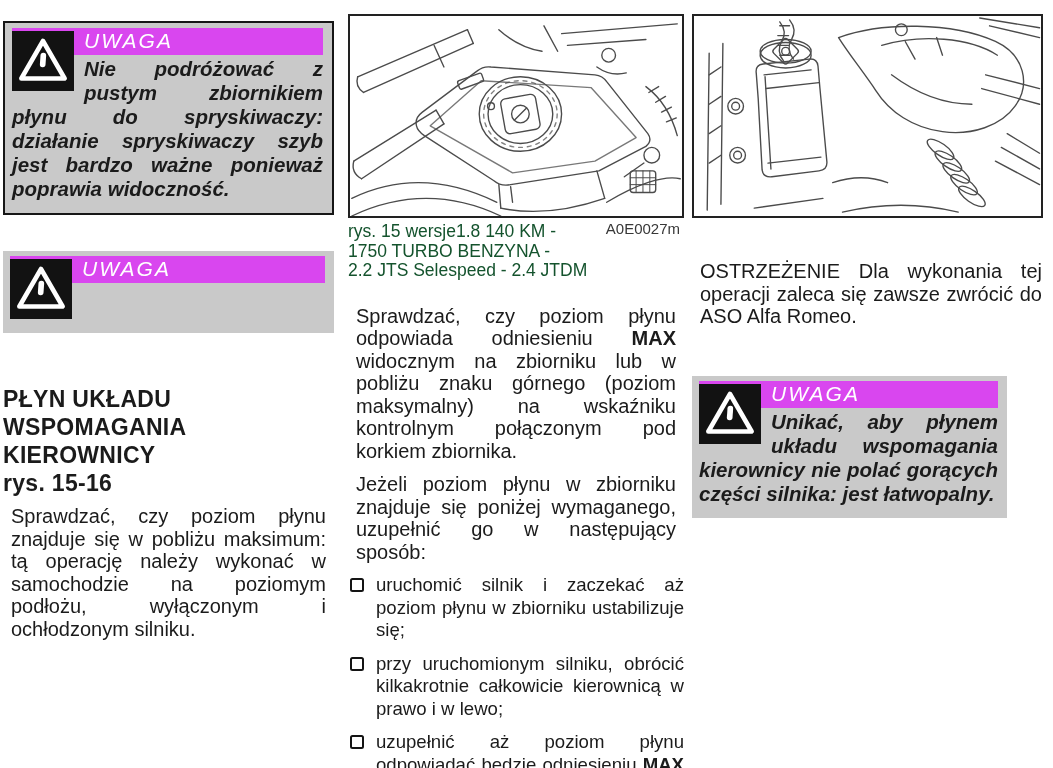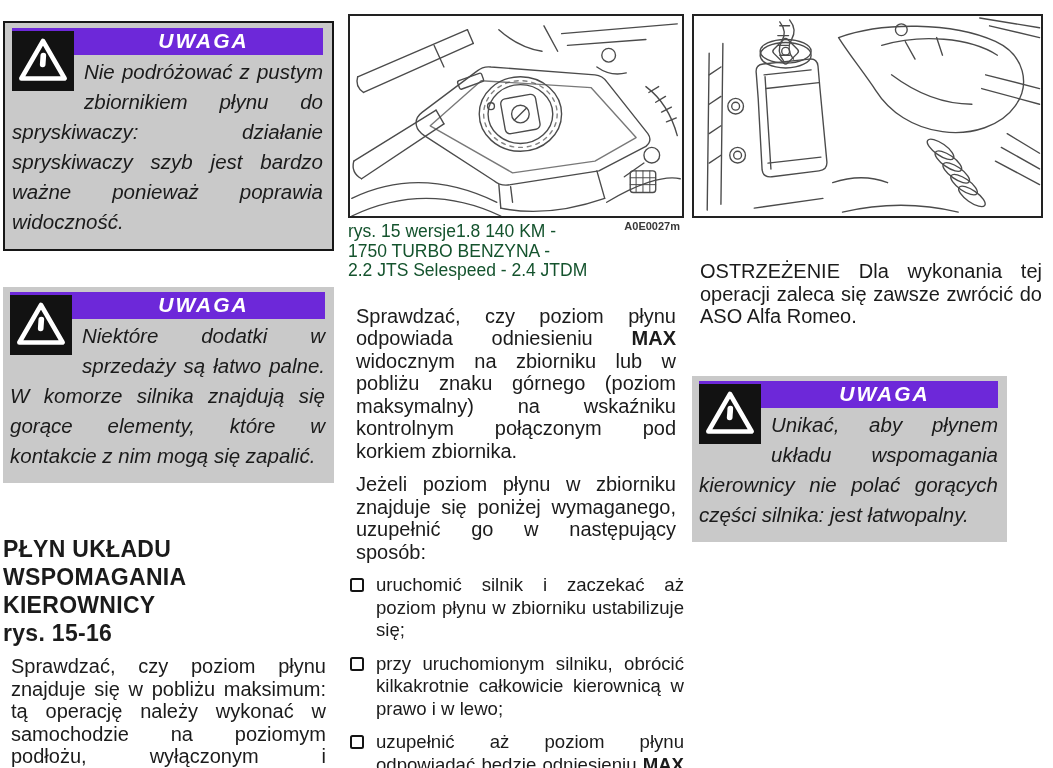--- a/index.html
+++ b/index.html
@@ -19,27 +19,27 @@
 
   
   .warnbox { background:#c9c9c9; padding:5px 9px 12px 7px; overflow:hidden; }
   .warnbox.bordered { border:2px solid #161616; }
   .wicon {
     float:left; width:62px; height:60px; background:#121212;
     margin:3px 10px 2px 0; display:flex; align-items:center; justify-content:center;
   }
   .wicon svg { width:54px; height:50px; }
   .wbar {
-    height:27px; background:#6d28d9; color:#fff;
-    font-style:italic; font-weight:bold; font-size:21px; line-height:26px;
-    text-align:center; letter-spacing:2px; margin-bottom:1px;
+    height:27px; background:#d946ef; color:#fff;
+    font-style:italic; font-weight:normal; font-size:21px; line-height:26px;
+    text-align:left; letter-spacing:2px; margin-bottom:1px;
   }
   .wtext {
-    margin:2px 0 0; font-weight:normal; font-style:italic;
-    font-size:20.5px; line-height:30px; text-align:justify;
+    margin:2px 0 0; font-weight:bold; font-style:italic;
+    font-size:20.5px; line-height:24px; text-align:justify;
   }
   #wb2 { margin-top:36px; }
 
   
   .heading {
     margin:52px 0 8px; font-size:23px; line-height:28px;
     font-weight:bold; letter-spacing:.3px; white-space:pre-line;
   }
   .body { font-size:20px; line-height:22.5px; margin:8px; }
   .jtext { text-align:justify; }
@@ -47,21 +47,21 @@
   
   .fig {
     margin:0; border:2px solid #222; background:#fff;
     height:204px; overflow:hidden;
   }
   .col2 .fig { width:336px; }
   .col3 .fig { width:351px; }
   .fig svg { display:block; width:100%; height:100%; }
   .caption-row { position:relative; margin-top:4px; }
   .caption { font-size:17.5px; line-height:19.5px; color:#14532d; white-space:pre-line; }
-  .figcode { position:absolute; right:4px; top:-2px; font-size:11px; font-weight:bold; color:#383838; }
+  .figcode { position:absolute; right:4px; top:-2px; font-size:15px; font-weight:normal; color:#383838; }
   .col3 .figcode { right:10px; }
 
   
   .col2 .para1 { margin-top:24px; }
   .col2 .para2 { margin-top:11px; }
   .bullets { list-style:none; margin:0; padding:0; }
   .bullets li { display:flex; margin-top:11px; }
   .bgl {
     flex:0 0 auto; width:14px; height:14px;
     border:2.6px solid #141414; border-radius:2.5px;
@@ -96,21 +96,20 @@
     </section>
 
     <section class="warnbox" id="wb2">
       <div class="wicon">
         <svg viewBox="0 0 60 60" aria-hidden="true">
           <path d="M30 6 L56 51 L4 51 Z" fill="none" stroke="#fff" stroke-width="5.5" stroke-linejoin="round"></path>
           <rect x="26.6" y="20" width="6.8" height="17.5" rx="3.4" fill="#fff" transform="rotate(4 30 29)"></rect>
         </svg>
       </div>
       <div class="wbar">UWAGA</div>
-      <p class="wtext">Niektóre dodatki w sprzedaży są łatwo palne. W komorze silnika znajdują się gorące elementy, które w kontakcie z nim mogą się zapalić.</p>
     </section>
 
     <h1 class="heading">PŁYN UKŁADU
 WSPOMAGANIA
 KIEROWNICY
 rys. 15-16</h1>
 
     <p class="body jtext">Sprawdzać, czy poziom płynu znajduje się w pobliżu maksimum: tą operację należy wykonać w samochodzie na poziomym podłożu, wyłączonym i ochłodzonym silniku.</p>
   </div>
 

